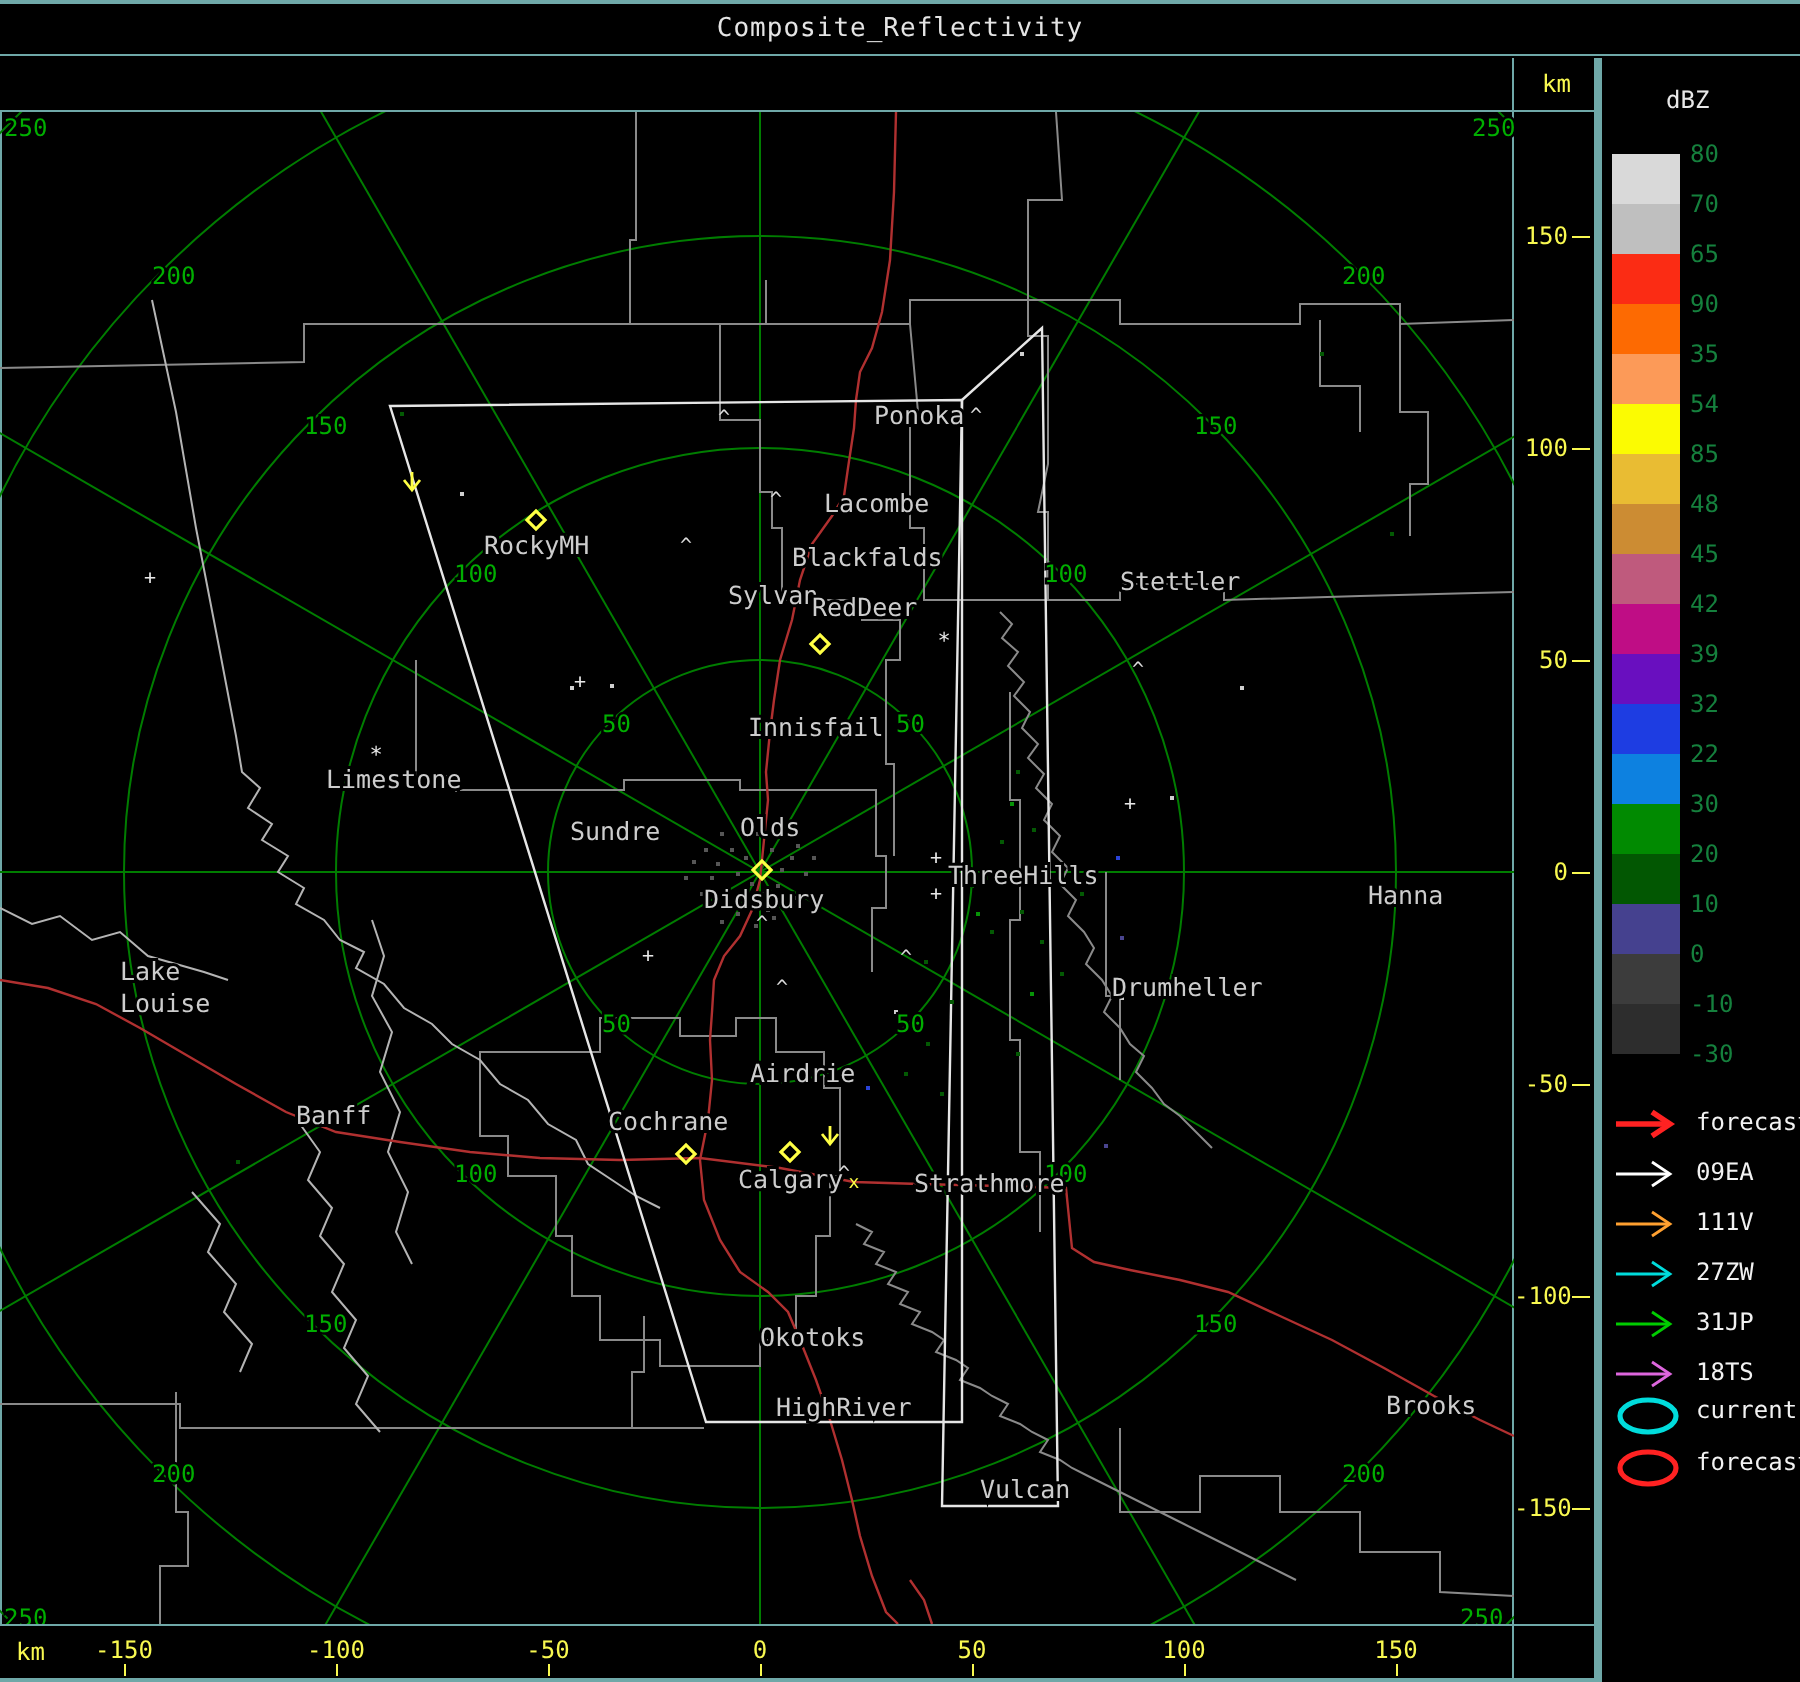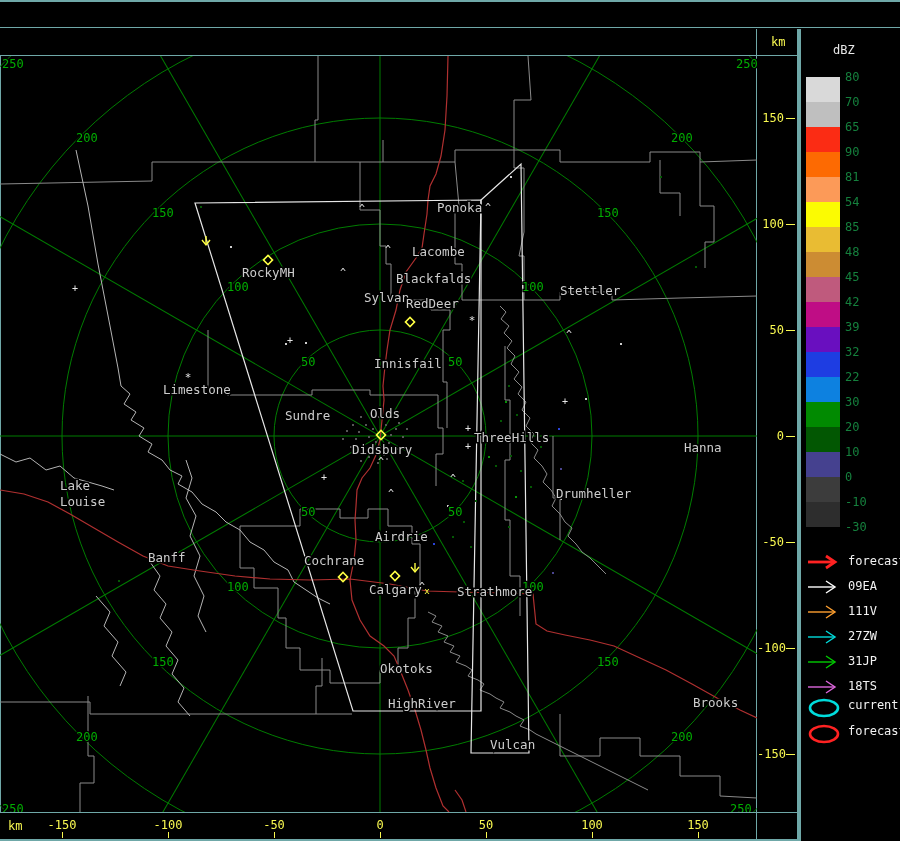--- a/index.html
+++ b/index.html
@@ -42,20 +42,23 @@
 
   <div class="teal" style="left:0;top:0;width:900px;height:2px"></div>
   <div class="teal" style="left:0;top:27px;width:900px;height:1px"></div>
   <div class="teal" style="left:0;top:55px;width:798px;height:1px"></div>
   <div class="teal" style="left:0;top:56px;width:1px;height:756px"></div>
   <div class="teal" style="left:756px;top:29px;width:1px;height:812px"></div>
   <div class="teal" style="left:797px;top:29px;width:4px;height:812px"></div>
   <div class="teal" style="left:0;top:812px;width:798px;height:1px"></div>
   <div class="teal" style="left:0;top:839px;width:900px;height:2px"></div>
 
+  <div id="title-bar">
+    <div id="title-text">Composite_Reflectivity</div>
+  </div>
 
   <div id="km-right">km</div>
   <div id="km-bottom">km</div>
 
   <svg id="map" viewBox="0 0 757 756">
     <g id="rings" stroke="#007d00" fill="none" stroke-width="1">
       <circle cx="380" cy="380" r="106"></circle>
         <circle cx="380" cy="380" r="212"></circle>
       <circle cx="380" cy="380" r="318"></circle>
         <circle cx="380" cy="380" r="424"></circle>
@@ -306,21 +309,21 @@
         <div class="swatch" style="top:348px;background:#0d81e0"></div>
         <div class="swatch" style="top:373px;background:#018a01"></div>
         <div class="swatch" style="top:398px;background:#025702"></div>
         <div class="swatch" style="top:423px;background:#45418f"></div>
         <div class="swatch" style="top:448px;background:#3c3c3c"></div>
         <div class="swatch" style="top:473px;background:#2d2d2d"></div>
         <div class="scale-label" style="top:41px">80</div>
         <div class="scale-label" style="top:66px">70</div>
         <div class="scale-label" style="top:91px">65</div>
         <div class="scale-label" style="top:116px">90</div>
-        <div class="scale-label" style="top:141px">81</div>
+        <div class="scale-label" style="top:141px">35</div>
         <div class="scale-label" style="top:166px">54</div>
         <div class="scale-label" style="top:191px">85</div>
         <div class="scale-label" style="top:216px">48</div>
         <div class="scale-label" style="top:241px">45</div>
         <div class="scale-label" style="top:266px">42</div>
         <div class="scale-label" style="top:291px">39</div>
         <div class="scale-label" style="top:316px">32</div>
         <div class="scale-label" style="top:341px">22</div>
         <div class="scale-label" style="top:366px">30</div>
         <div class="scale-label" style="top:391px">20</div>

